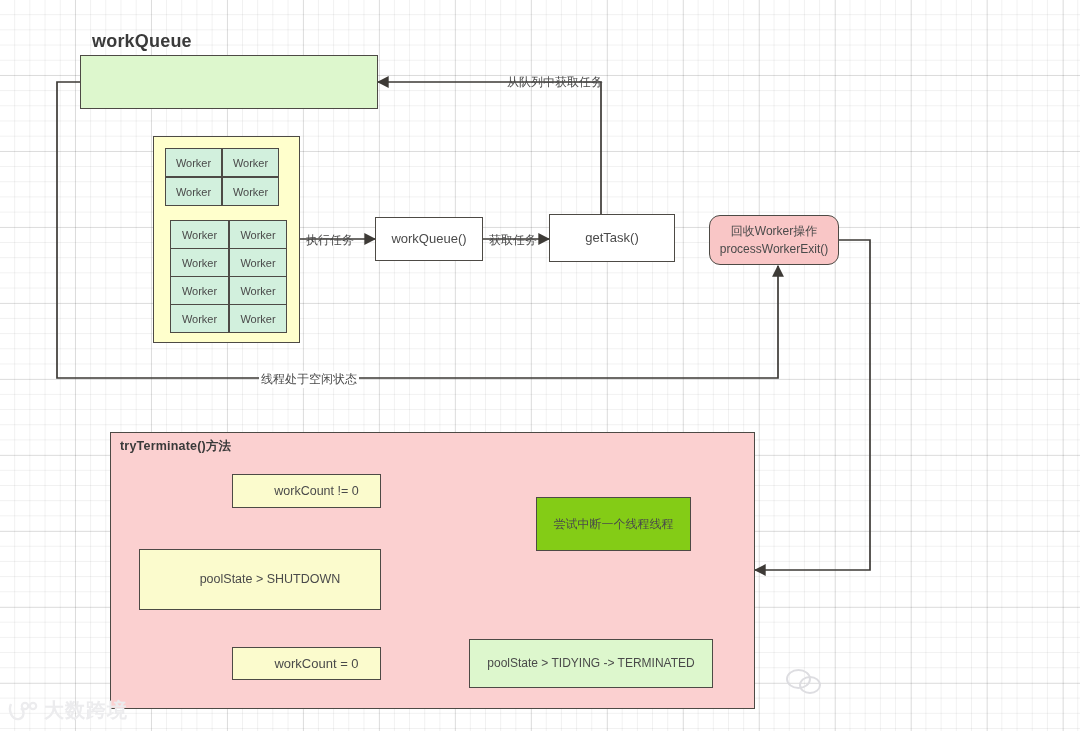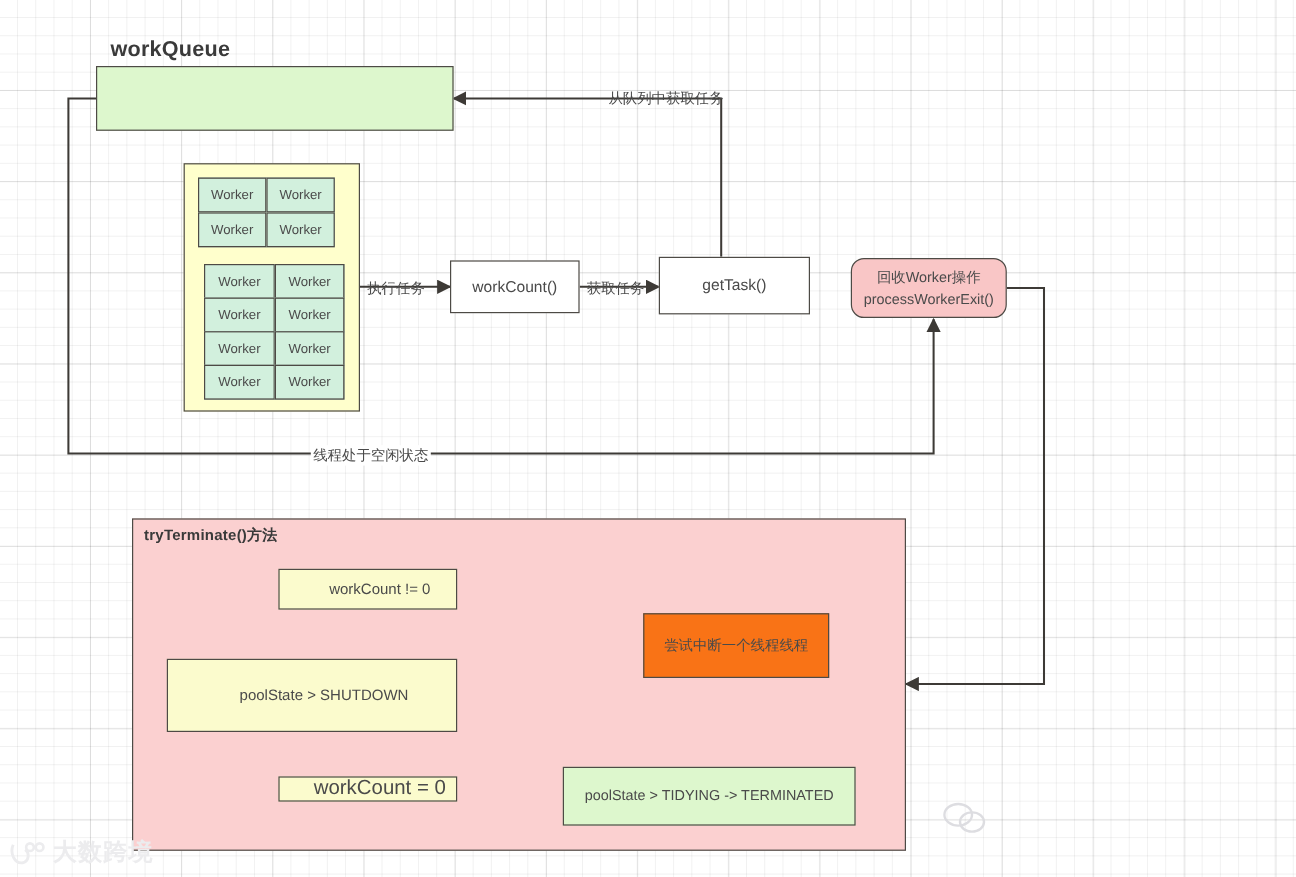--- a/index.html
+++ b/index.html
@@ -29,21 +29,21 @@
     display:flex;align-items:center;justify-content:center;
     text-align:center;
     color:#4a4a4a;
     line-height:1.35;
     white-space:pre-line;
   }
   .green-fill{background:#ddf7cd;}
   .yellow-fill{background:#ffffcc;}
   .pale-yellow-fill{background:#fbfbcd;padding-left:20px;}
   .pink-fill{background:#f9c6c6;border-radius:11px;}
-  .red-fill{background:#f97316;margin-top:14px;}
+  .red-fill{background:#84cc16;}
   .pinkbg-fill{background:#fbd0d0;}
   .plain-fill{background:#ffffff;}
   .section-title{
     position:absolute;font-weight:bold;color:#3a3a3a;letter-spacing:.2px;
   }
   .edge-label{
     position:absolute;color:#4a4a4a;background:transparent;
     white-space:nowrap;
   }
   .worker-cell{
@@ -118,21 +118,21 @@
 <div class="group-frame" style="left:170px;top:220px;width:117px;height:113px;"></div>
 <div class="worker-cell" style="left:170px;top:220px;width:59px;height:29px;font-size:11px;">Worker</div>
 <div class="worker-cell" style="left:229px;top:220px;width:58px;height:29px;font-size:11px;">Worker</div>
 <div class="worker-cell" style="left:170px;top:248px;width:59px;height:29px;font-size:11px;">Worker</div>
 <div class="worker-cell" style="left:229px;top:248px;width:58px;height:29px;font-size:11px;">Worker</div>
 <div class="worker-cell" style="left:170px;top:276px;width:59px;height:29px;font-size:11px;">Worker</div>
 <div class="worker-cell" style="left:229px;top:276px;width:58px;height:29px;font-size:11px;">Worker</div>
 <div class="worker-cell" style="left:170px;top:304px;width:59px;height:29px;font-size:11px;">Worker</div>
 <div class="worker-cell" style="left:229px;top:304px;width:58px;height:29px;font-size:11px;">Worker</div>
 
-<div class="node plain-fill" style="left:375px;top:217px;width:108px;height:44px;font-size:13px;">workCount()</div>
+<div class="node plain-fill" style="left:375px;top:217px;width:108px;height:44px;font-size:13px;">workQueue()</div>
 
 <div class="node plain-fill" style="left:549px;top:214px;width:126px;height:48px;font-size:13px;">getTask()</div>
 
 <div class="node pink-fill" style="left:709px;top:215px;width:130px;height:50px;font-size:12px;flex-direction:column;gap:1px;">
   <span>回收Worker操作</span>
   <span>processWorkerExit()</span>
 </div>
 
 <div class="edge-label" style="left:507px;top:74px;font-size:12px;">从队列中获取任务</div>
 <div class="edge-label" style="left:306px;top:232px;font-size:12px;">执行任务</div>
@@ -142,21 +142,21 @@
 <div class="node pinkbg-fill" style="left:110px;top:432px;width:645px;height:277px;"></div>
 
 <div class="section-title" style="left:120px;top:438px;font-size:12.5px;">tryTerminate()方法</div>
 
 <div class="node pale-yellow-fill" style="left:232px;top:474px;width:149px;height:34px;font-size:12.5px;">workCount != 0</div>
 
 <div class="node pale-yellow-fill" style="left:139px;top:549px;width:242px;height:61px;font-size:12.5px;">poolState &gt; SHUTDOWN</div>
 
 <div class="node red-fill" style="left:536px;top:497px;width:155px;height:54px;font-size:12px;">尝试中断一个线程线程</div>
 
-<div class="node pale-yellow-fill" style="left:232px;top:647px;width:149px;height:21px;font-size:17px;">workCount = 0</div>
+<div class="node pale-yellow-fill" style="left:232px;top:647px;width:149px;height:33px;font-size:13px;">workCount = 0</div>
 
 <div class="node green-fill" style="left:469px;top:639px;width:244px;height:49px;font-size:12px;">poolState &gt; TIDYING -&gt; TERMINATED</div>
 
 <div id="wm-right">
   <span class="wm-chat">
     <span class="b1"></span>
       <span class="b2"></span>
   </span>
 </div>
 

